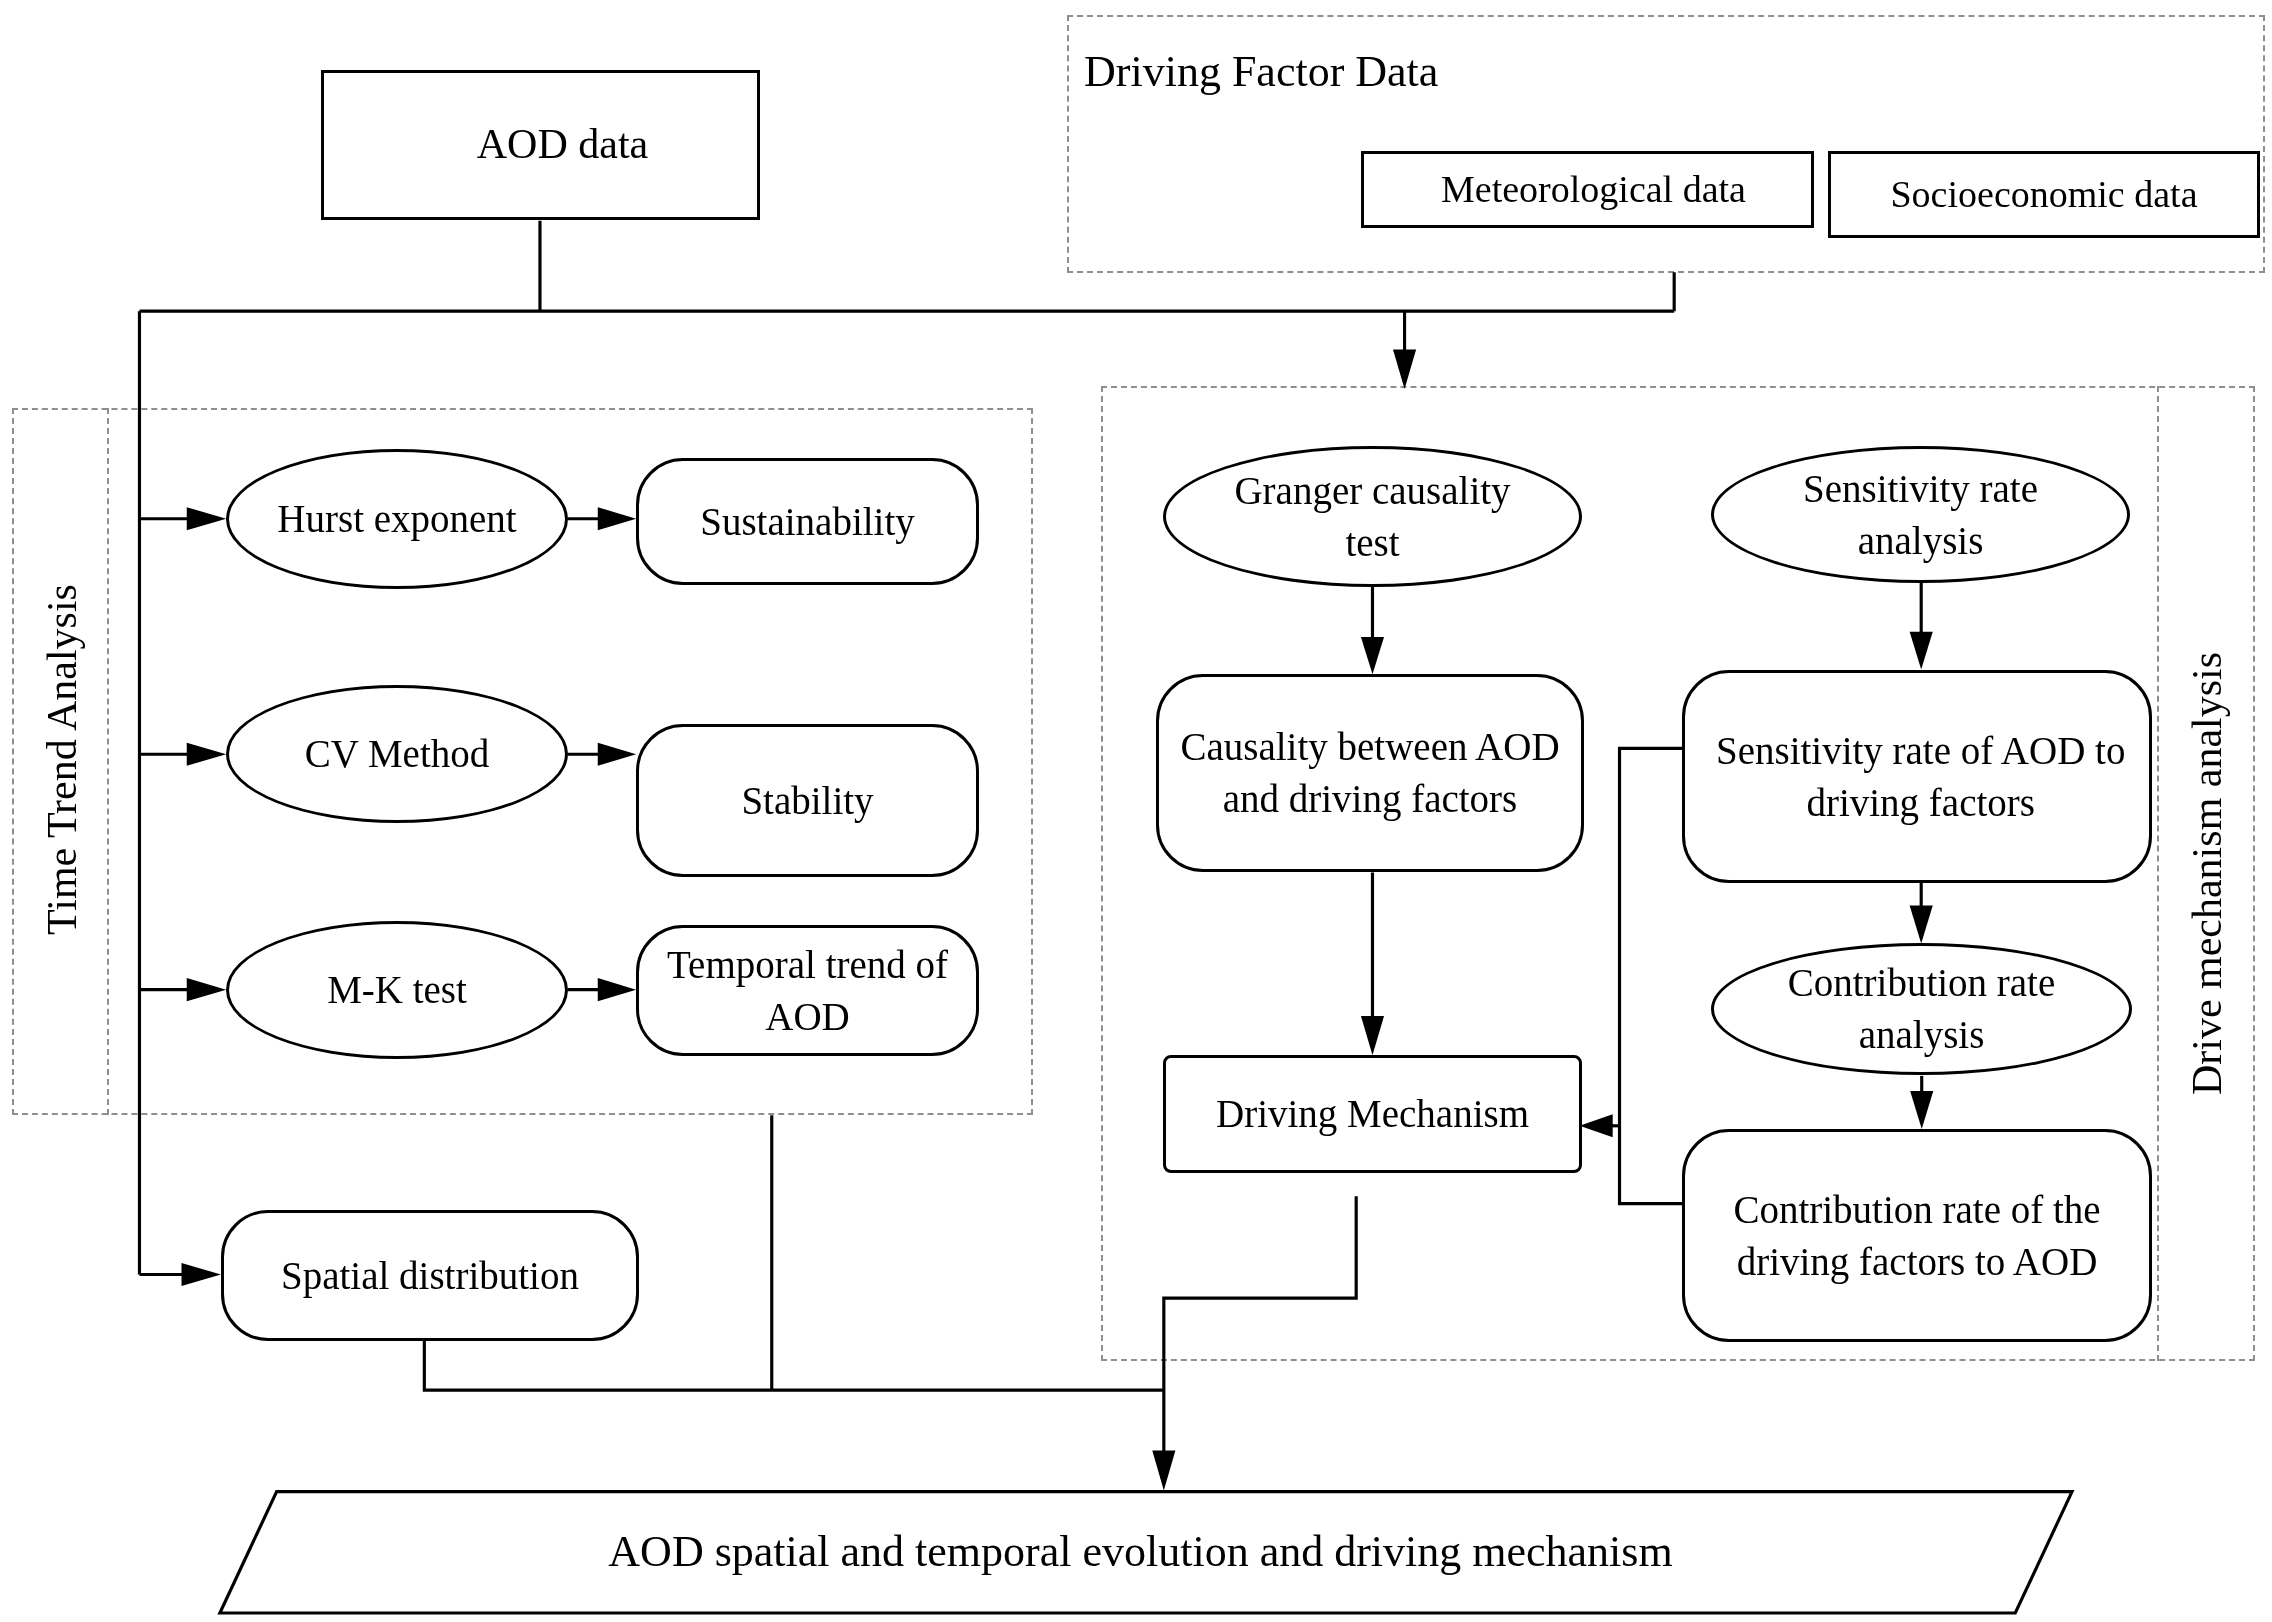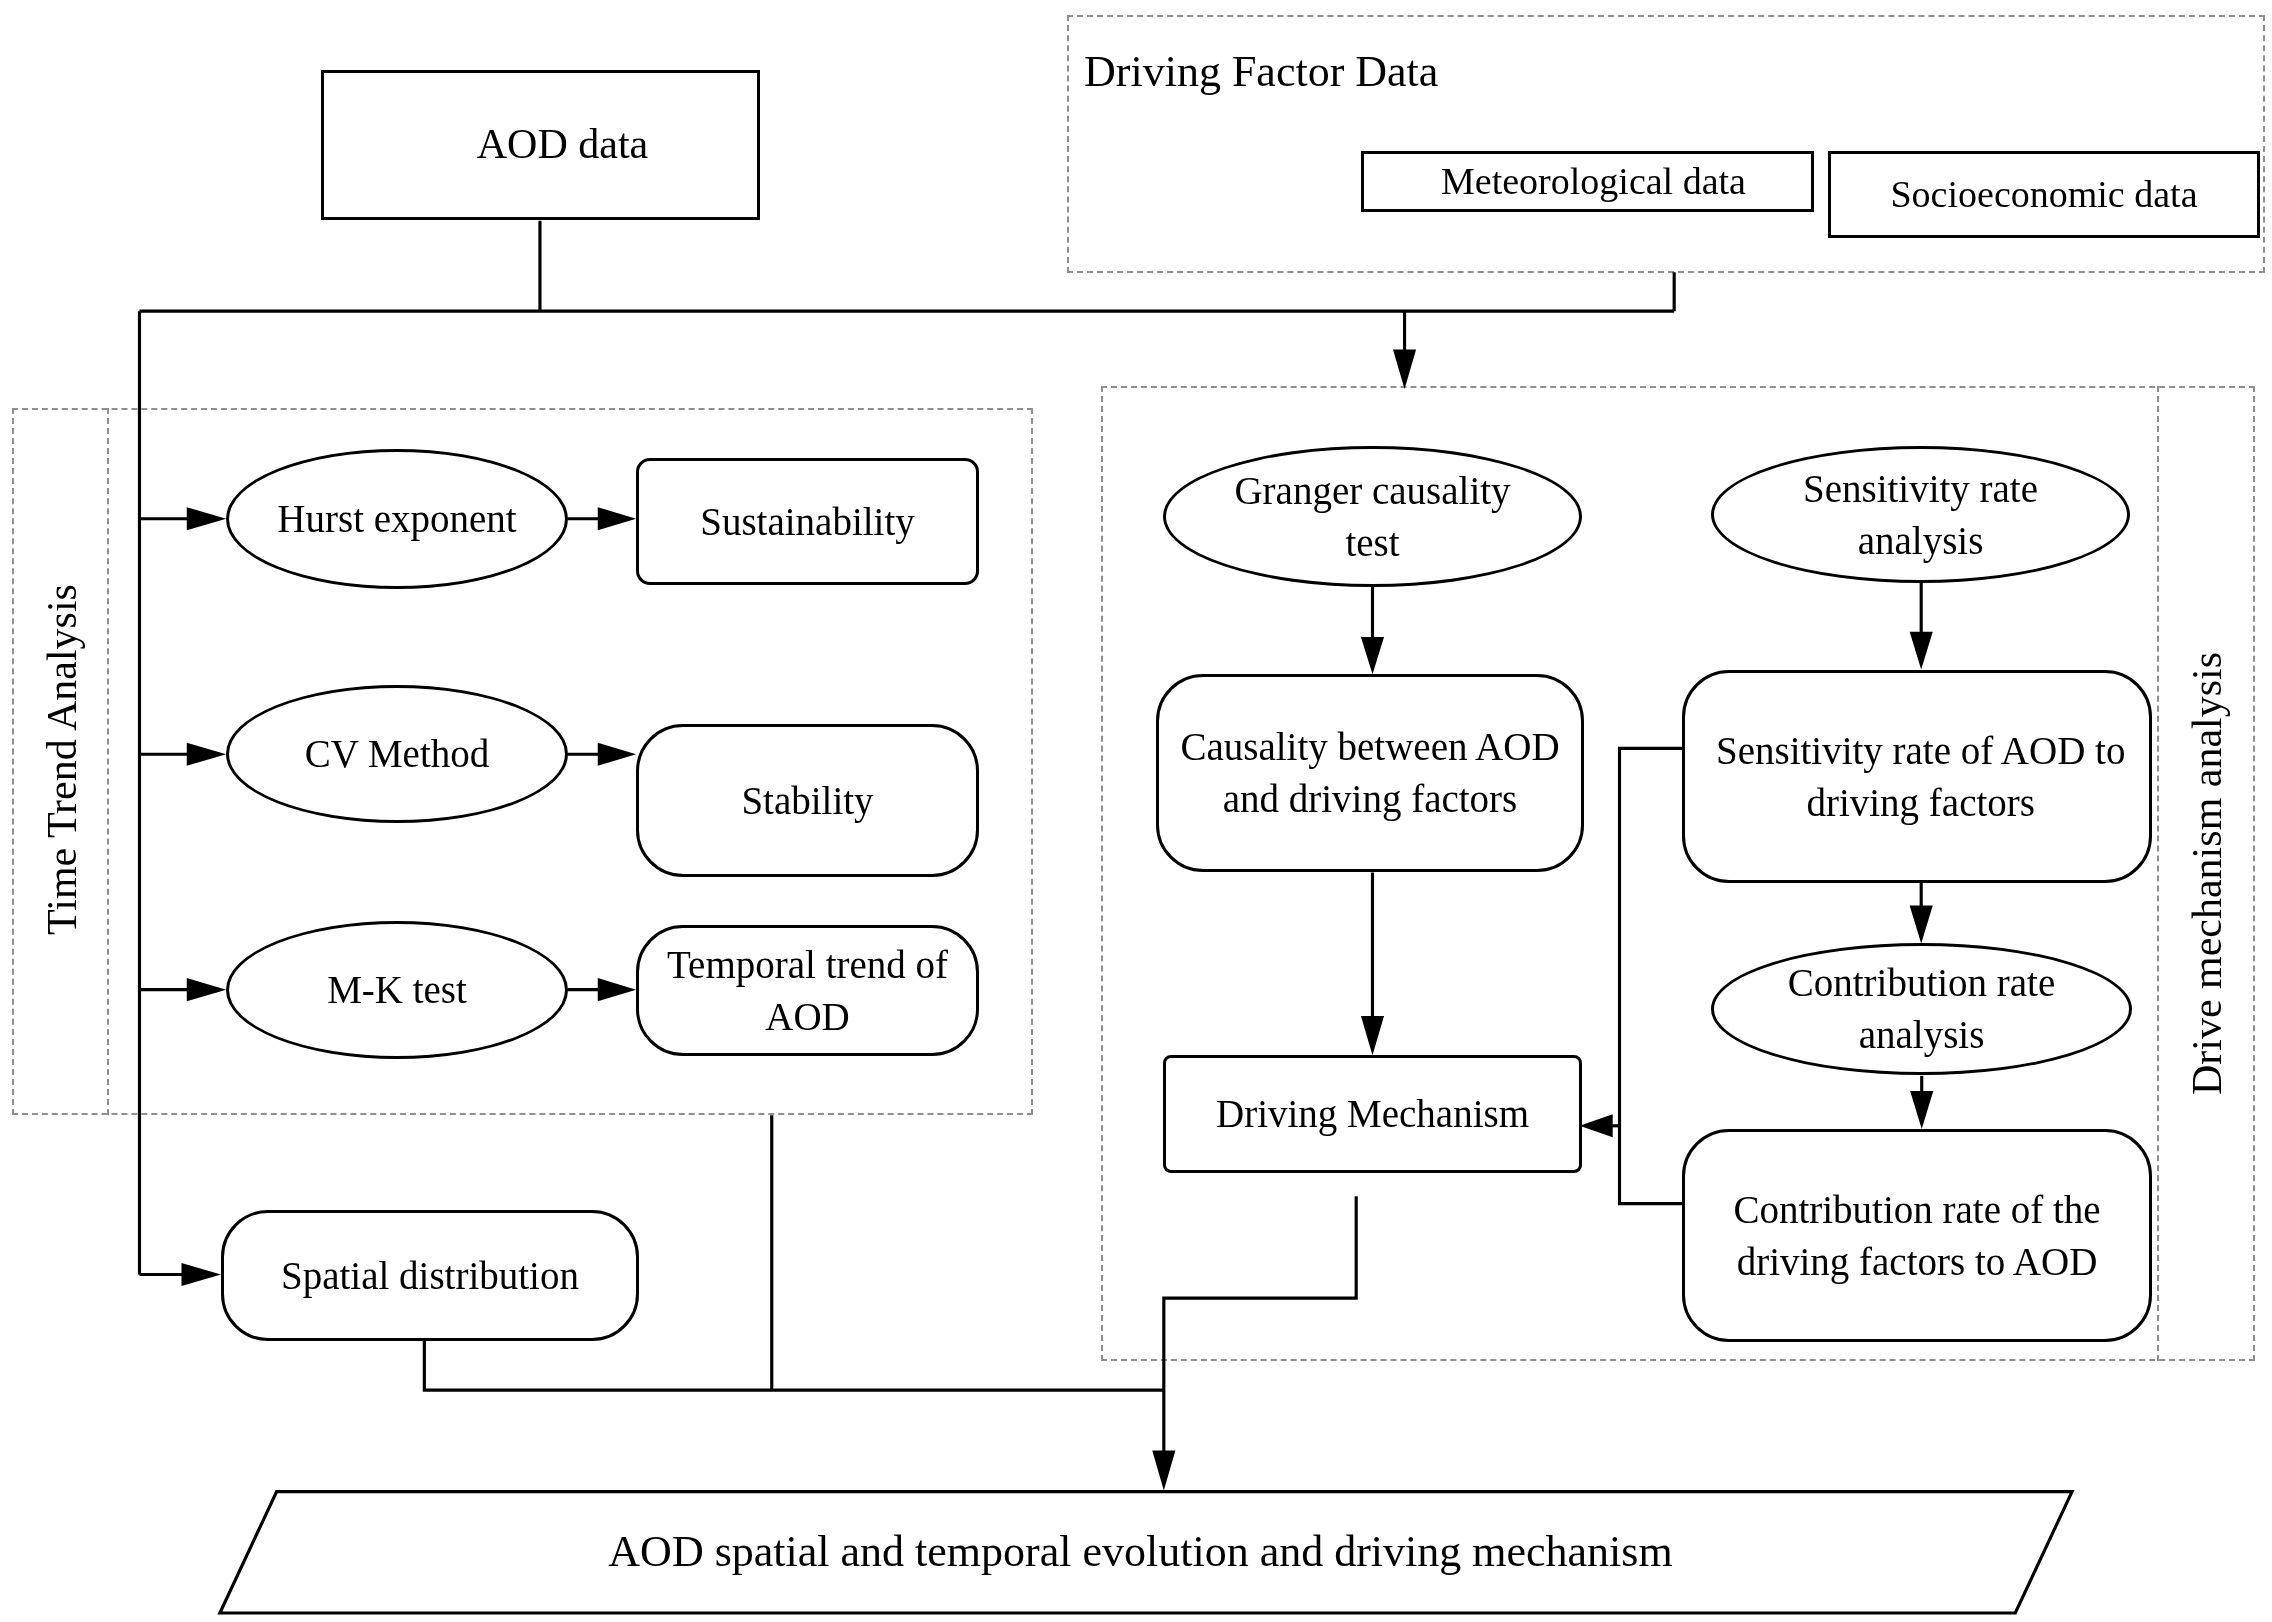--- a/index.html
+++ b/index.html
@@ -70,25 +70,25 @@
   <div class="dashed" style="left:11.6px;top:408px;width:1021px;height:707px;"></div>
   <div class="divider" style="left:107px;top:408px;height:707px;"></div>
   <div class="dashed" style="left:1101px;top:386px;width:1154px;height:975px;"></div>
   <div class="divider" style="left:2157px;top:386px;height:975px;"></div>
 
   <div class="grouptitle" style="left:1084px;top:46px;">Driving Factor Data</div>
   <div class="vlabel" style="left:-307px;top:728px;width:736px;height:63px;">Time Trend Analysis</div>
   <div class="vlabel" style="left:1838px;top:842px;width:736px;height:63px;">Drive mechanism analysis</div>
 
   <div class="node solid" style="left:321px;top:70px;width:439px;height:150px;font-size:42px;padding-left:44px;">AOD data</div>
-  <div class="node solid" style="left:1361px;top:151px;width:453px;height:61px;font-size:38px;padding-left:12px;">Meteorological data</div>
+  <div class="node solid" style="left:1361px;top:151px;width:453px;height:77px;font-size:38px;padding-left:12px;">Meteorological data</div>
   <div class="node solid" style="left:1828px;top:151px;width:432px;height:87px;font-size:38px;">Socioeconomic data</div>
 
   <div class="node ellipse" style="left:226px;top:449px;width:342px;height:140px;">Hurst exponent</div>
-  <div class="node round" style="left:636px;top:458px;width:343px;height:127px;border-radius:14px;">Sustainability</div>
+  <div class="node round" style="left:636px;top:458px;width:343px;height:127px;">Sustainability</div>
   <div class="node ellipse" style="left:226px;top:685px;width:342px;height:138px;">CV Method</div>
   <div class="node round" style="left:636px;top:724px;width:343px;height:153px;">Stability</div>
   <div class="node ellipse" style="left:226px;top:921px;width:342px;height:138px;">M-K test</div>
   <div class="node round" style="left:636px;top:925px;width:343px;height:131px;">Temporal trend of AOD</div>
   <div class="node round" style="left:221px;top:1210px;width:418px;height:131px;">Spatial distribution</div>
 
   <div class="node ellipse" style="left:1163px;top:446px;width:419px;height:141px;">Granger causality test</div>
   <div class="node round" style="left:1156px;top:674px;width:428px;height:198px;">Causality between AOD and driving factors</div>
   <div class="node round" style="left:1163px;top:1055px;width:419px;height:118px;border-radius:8px;">Driving Mechanism</div>
 

